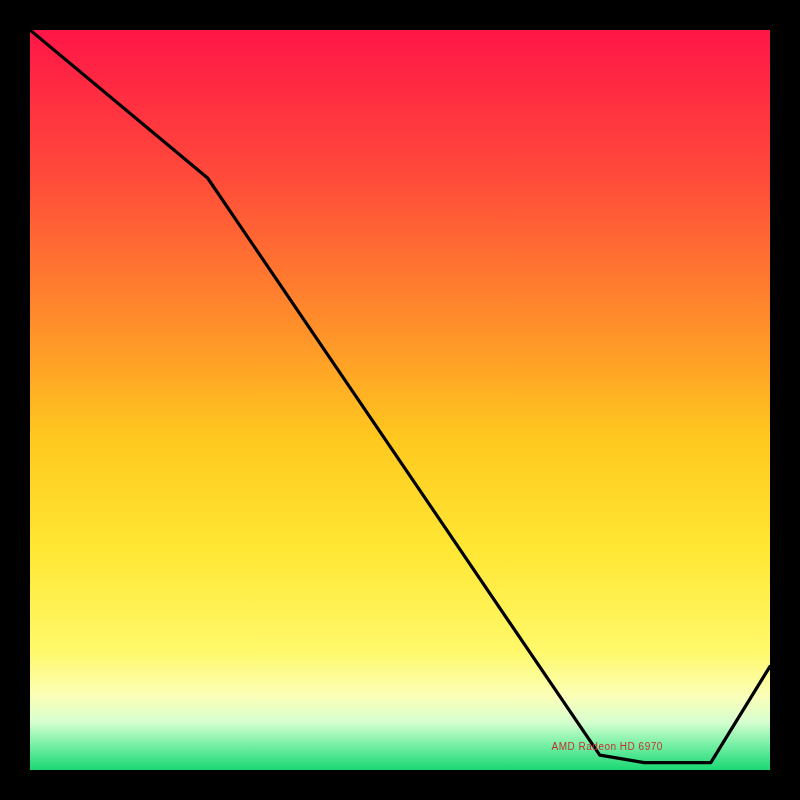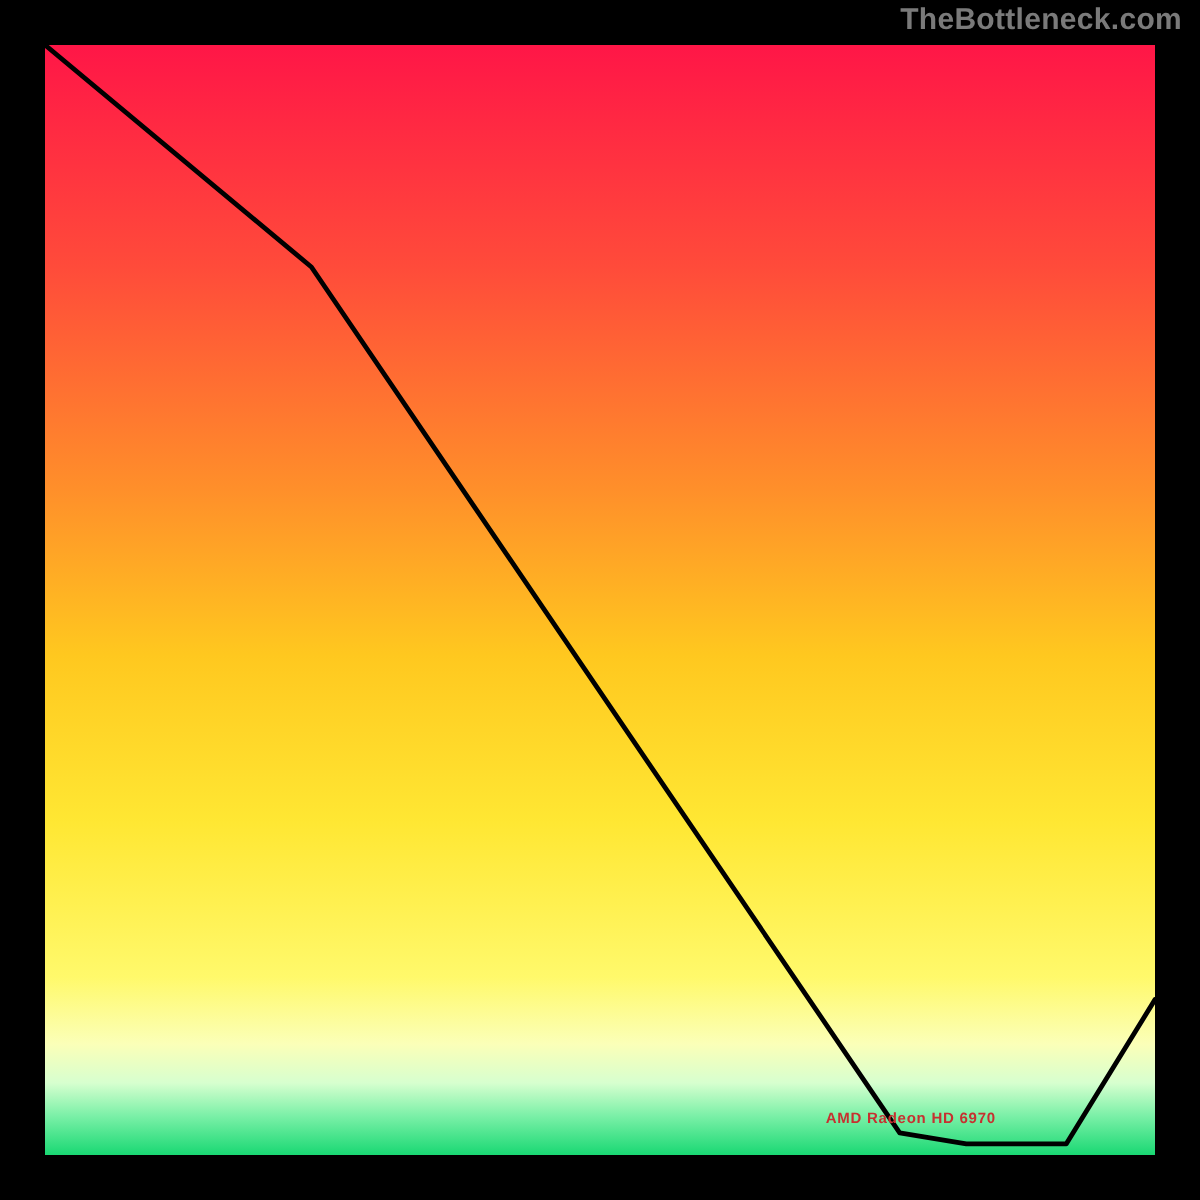--- a/index.html
+++ b/index.html
@@ -34,31 +34,30 @@
     width: 740px;
     height: 740px;
     overflow: hidden;
   }
   svg {
     display: block;
   }
   .band-label {
     position: absolute;
     font-size: 10px;
-    font-weight: 700;
+    font-weight: 400;
     color: #c73030;
     letter-spacing: 0.5px;
     white-space: nowrap;
   }
 </style>
 </head>
 <body>
 
 <div class="frame">
-  <div class="watermark">TheBottleneck.com</div>
 
   <div class="plot">
     <svg id="chart-svg" width="740" height="740" viewBox="0 0 740 740">
       <defs>
         <linearGradient id="heat" x1="0" y1="0" x2="0" y2="1">
             <stop offset="0.00%" stop-color="#ff1647"></stop>
             <stop offset="20.00%" stop-color="#ff4b3a"></stop>
             <stop offset="40.00%" stop-color="#ff8f2a"></stop>
             <stop offset="55.00%" stop-color="#ffc81f"></stop>
             <stop offset="70.00%" stop-color="#ffe733"></stop>

